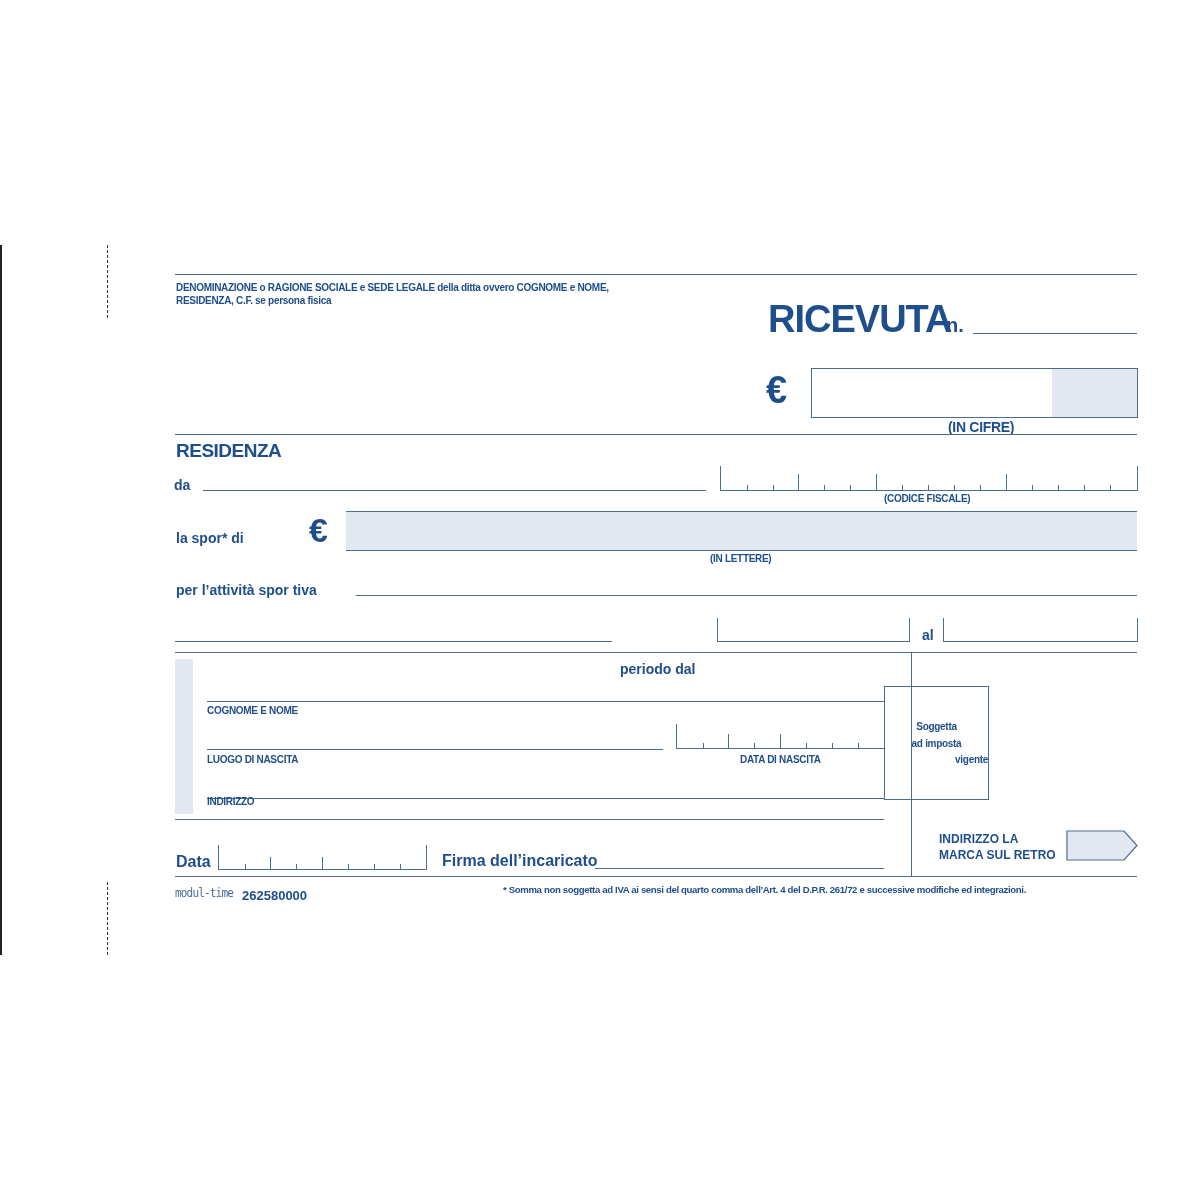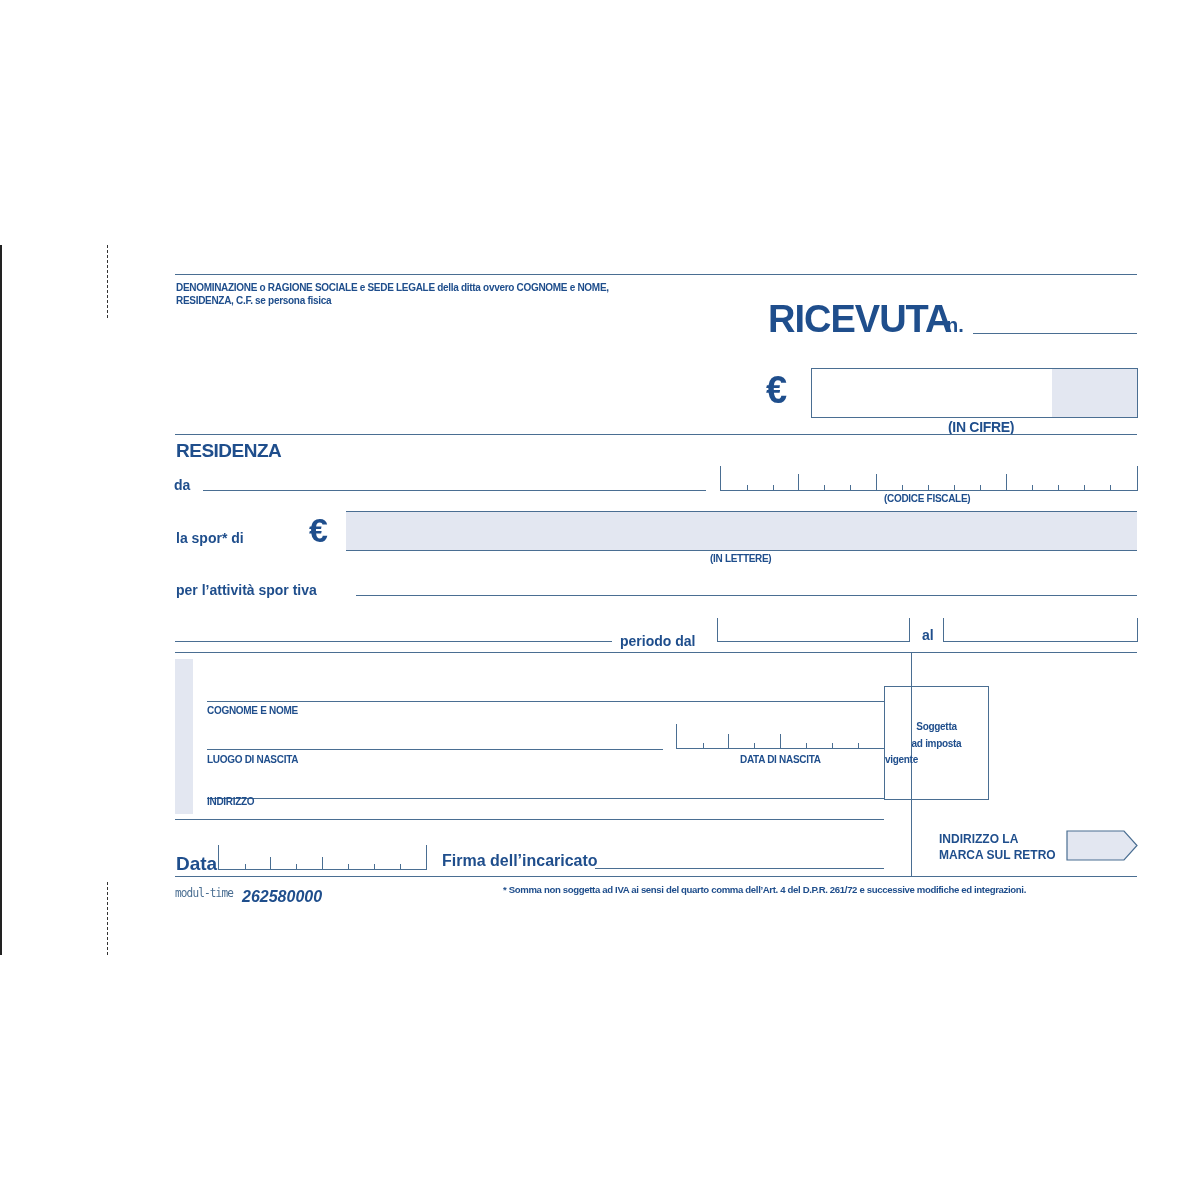--- a/index.html
+++ b/index.html
@@ -68,21 +68,21 @@
 
   <div class="t lbl" style="left:176px;top:530px;">la spor* di</div>
   <div class="t" style="left:309px;top:511px;font-size:34px;">€</div>
   <div class="abs shade" style="left:346px;top:511px;width:791px;height:38px;border-top:1.3px solid #4a6e92;border-bottom:1.3px solid #4a6e92;"></div>
   <div class="t small" style="left:710px;top:553px;">(IN LETTERE)</div>
 
   <div class="t lbl" style="left:176px;top:582px;">per l’attività spor tiva</div>
   <div class="rule" style="left:356px;top:595px;width:781px;"></div>
 
   <div class="rule" style="left:175px;top:641px;width:437px;"></div>
-  <div class="t lbl" style="left:620px;top:633px;text-align:right;">periodo dal</div>
+  <div class="t lbl" style="left:620px;top:661px;text-align:right;">periodo dal</div>
   <div class="tickbox" style="left:717px;top:618px;width:191px;height:23px;"></div>
   <div class="t lbl" style="left:922px;top:627px;">al</div>
   <div class="tickbox" style="left:943px;top:618px;width:193px;height:23px;"></div>
 
   <div class="rule" style="left:175px;top:652px;width:962px;"></div>
   <div class="vrule" style="left:911px;top:652px;height:224px;"></div>
 
   <div class="abs shade" style="left:175px;top:659px;width:18px;height:155px;"></div>
 
   <div class="rule" style="left:207px;top:701px;width:677px;"></div>
@@ -102,41 +102,41 @@
   </div>
   <div class="t small" style="left:740px;top:754px;">DATA DI NASCITA</div>
 
   <div class="rule" style="left:207px;top:798px;width:677px;"></div>
   <div class="t small" style="left:207px;top:796px;">INDIRIZZO</div>
   <div class="rule" style="left:175px;top:819px;width:709px;"></div>
 
   <div class="abs" style="left:884px;top:686px;width:103px;height:112px;border:1.3px solid #4a6e92;">
     <div class="t small" style="left:0;right:0;top:34px;text-align:center;">Soggetta</div>
     <div class="t small" style="left:0;right:0;top:51px;text-align:center;">ad imposta</div>
-    <div class="t small" style="left:0;right:0;top:67px;text-align:left;">vigente</div>
+    <div class="t small" style="left:0;right:0;top:67px;text-align:right;">vigente</div>
   </div>
 
   <div class="t" style="left:939px;top:832px;font-size:12px;">INDIRIZZO LA</div>
   <div class="t" style="left:939px;top:848px;font-size:12px;">MARCA SUL RETRO</div>
   <svg class="abs" style="left:1066px;top:830px;" width="73" height="31" viewBox="0 0 73 31">
     <polygon points="1,1 58,1 71,15.5 58,30 1,30" fill="#e3e7f1" stroke="#4a6e92" stroke-width="1.2"></polygon>
   </svg>
 
-  <div class="t" style="left:176px;top:853px;font-size:19px;">Data</div>
+  <div class="t" style="left:176px;top:853px;font-size:16px;">Data</div>
   <div class="tickbox" style="left:218px;top:845px;width:207px;height:24px;">
     <div class="tick" style="left:26px;height:5px;"></div>
     <div class="tick" style="left:51px;height:12px;"></div>
     <div class="tick" style="left:77px;height:5px;"></div>
     <div class="tick" style="left:103px;height:12px;"></div>
     <div class="tick" style="left:129px;height:5px;"></div>
     <div class="tick" style="left:155px;height:5px;"></div>
     <div class="tick" style="left:181px;height:5px;"></div>
   </div>
   <div class="t" style="left:442px;top:852px;font-size:16px;">Firma dell’incaricato</div>
   <div class="rule" style="left:595px;top:868px;width:289px;"></div>
 
   <div class="rule" style="left:175px;top:876px;width:962px;"></div>
 
   <div class="abs" style="left:175px;top:885px;font-family:'DejaVu Sans Mono', monospace;font-size:13px;letter-spacing:-1px;color:#4a6e92;white-space:nowrap;transform:scaleX(0.85);transform-origin:left;">modul-time</div>
-  <div class="t" style="left:242px;top:888px;font-size:16px;font-style:italic;">262580000</div>
+  <div class="t" style="left:242px;top:888px;font-size:13px;">262580000</div>
   <div class="t" style="left:503px;top:884px;font-size:9.6px;letter-spacing:-0.35px;">* Somma non soggetta ad IVA ai sensi del quarto comma dell’Art. 4 del D.P.R. 261/72 e successive modifiche ed integrazioni.</div>
 
 </div>
 
 </body></html>

